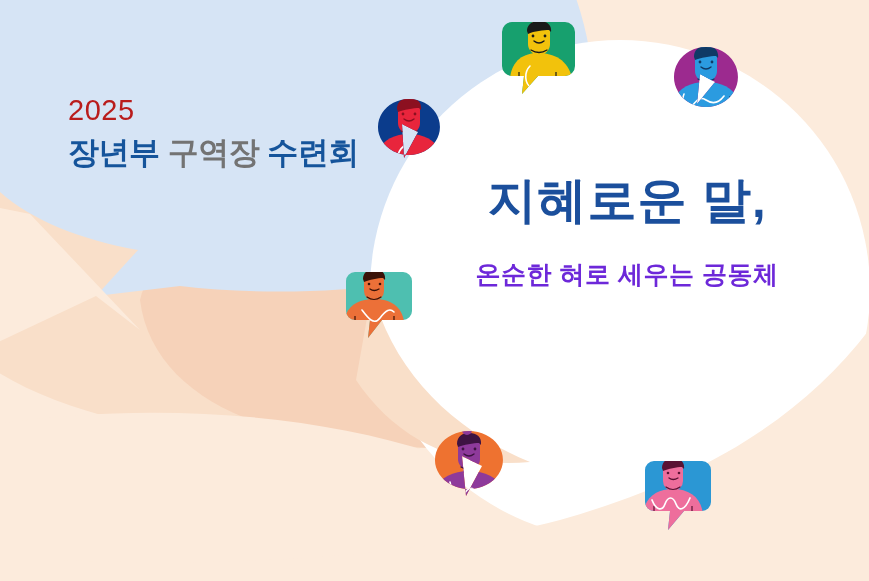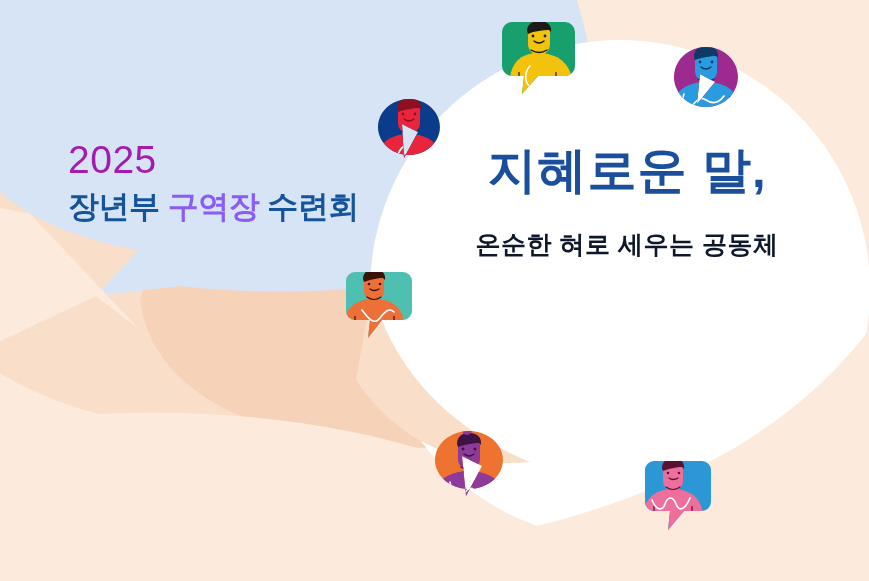--- a/index.html
+++ b/index.html
@@ -32,62 +32,61 @@
   
   .title-block {
     position: absolute;
     left: 68px;
     top: 96px;
     z-index: 5;
     line-height: 1.0;
     white-space: nowrap;
   }
   .title-year {
-    font-size: 39px;
+    font-size: 29px;
     font-weight: 400;
-    color: #a21caf;
+    color: #b91c1c;
     letter-spacing: 0.5px;
     margin-bottom: 12px;
-    margin-top: 44px;
   }
   .title-main {
     font-size: 31px;
     font-weight: 700;
     color: #15549B;
     letter-spacing: -0.5px;
   }
   .title-main .accent {
-    color: #8b5cf6;
+    color: #737373;
   }
 
   
   .headline-block {
     position: absolute;
     left: 452px;
-    top: 136px;
+    top: 166px;
     width: 350px;
     z-index: 5;
     text-align: center;
   }
   .headline-line {
     font-size: 49px;
     font-weight: 700;
     color: #1B4F9C;
     line-height: 1.42;
     letter-spacing: 1px;
     white-space: nowrap;
   }
   .headline-line.l2 {
     margin-left: -6px;
   }
   .headline-sub {
     margin-top: 22px;
     font-size: 25px;
     font-weight: 700;
-    color: #0f172a;
+    color: #6d28d9;
     letter-spacing: 0.5px;
     white-space: nowrap;
   }
 </style>
 </head>
 <body>
 
 <div id="poster">
 
   <svg id="bg-layer" viewBox="0 0 869 581">

